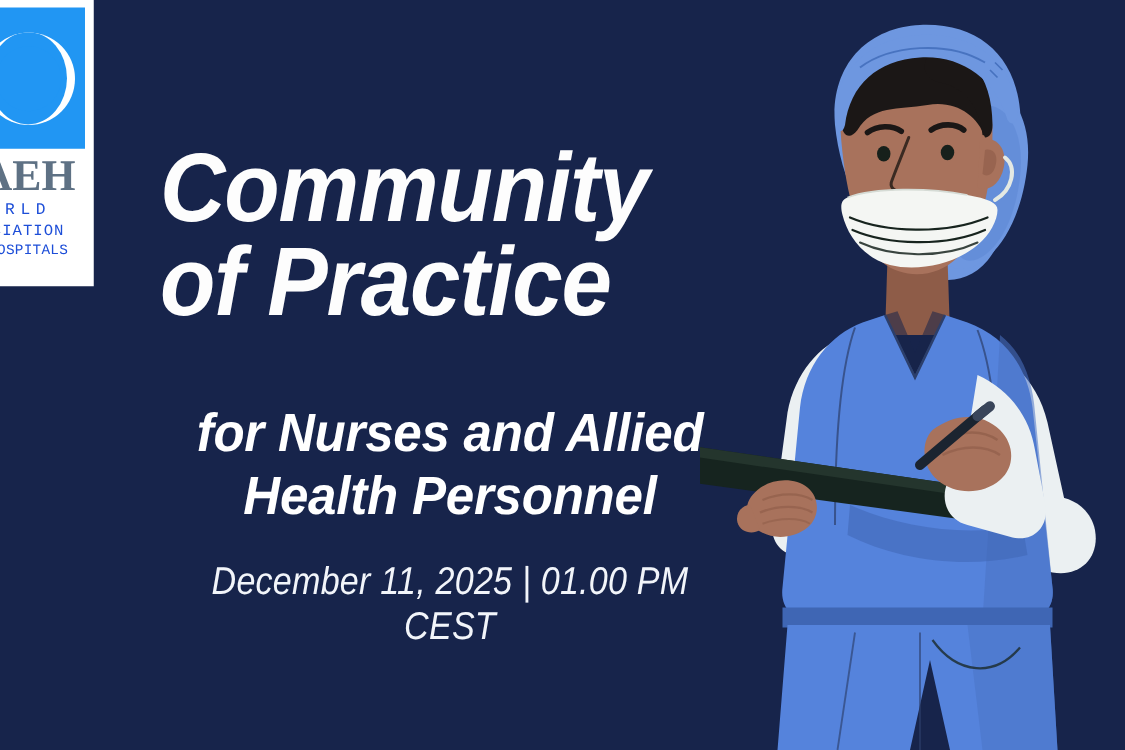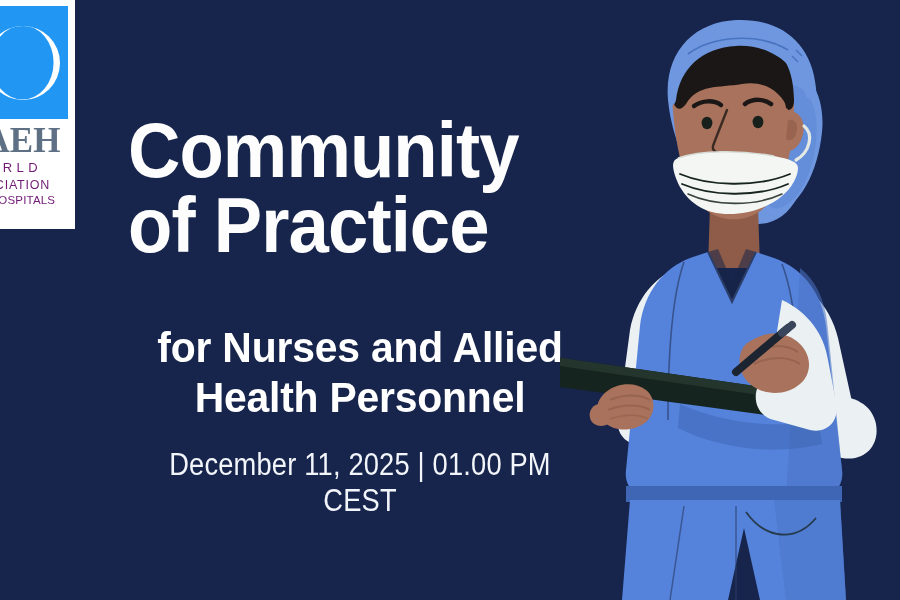--- a/index.html
+++ b/index.html
@@ -76,36 +76,37 @@
     font-family: "Liberation Serif", serif;
     font-weight: bold;
     font-size: 35px;
     line-height: 1;
     color: #5E7184;
     letter-spacing: 0px;
     margin-top: 4px;
     white-space: nowrap;
   }
   .logo-line {
-    font-family: Liberation Sans, sans-serif;
-    color: #701a75;
+    font-family: Liberation Mono, monospace;
+    color: #1d4ed8;
     white-space: nowrap;
     line-height: 1.15;
   }
   .logo-l1 { font-size: 13px; letter-spacing: 4.5px; margin-top: 3px; }
   .logo-l2 { font-size: 12.5px; letter-spacing: 0.8px; margin-top: 2px; }
   .logo-l3 { font-size: 11.5px; letter-spacing: 0.2px; margin-top: 2px; }
 
   
   .text-block {
     position: absolute;
     left: 0;
     top: 0;
     width: 610px;
     height: 600px;
+    font-style: italic;
   }
   .headline {
     position: absolute;
     left: 128px;
     top: 113px;
     width: 470px;
     color: #FDFDFD;
     font-family: "Liberation Sans Narrow", "Liberation Sans", sans-serif;
     font-weight: bold;
     font-size: 78px;

